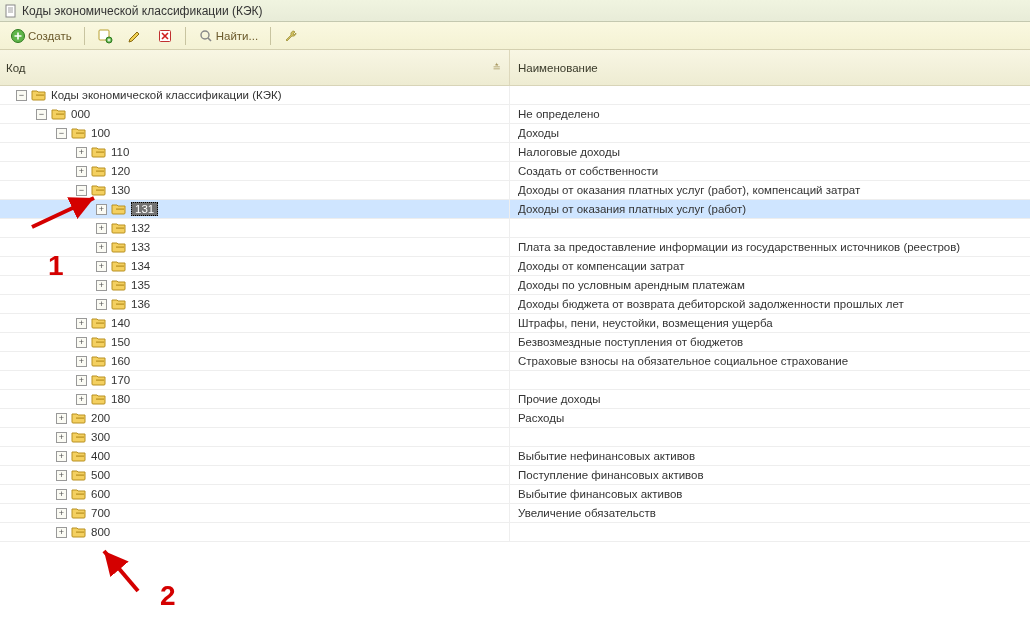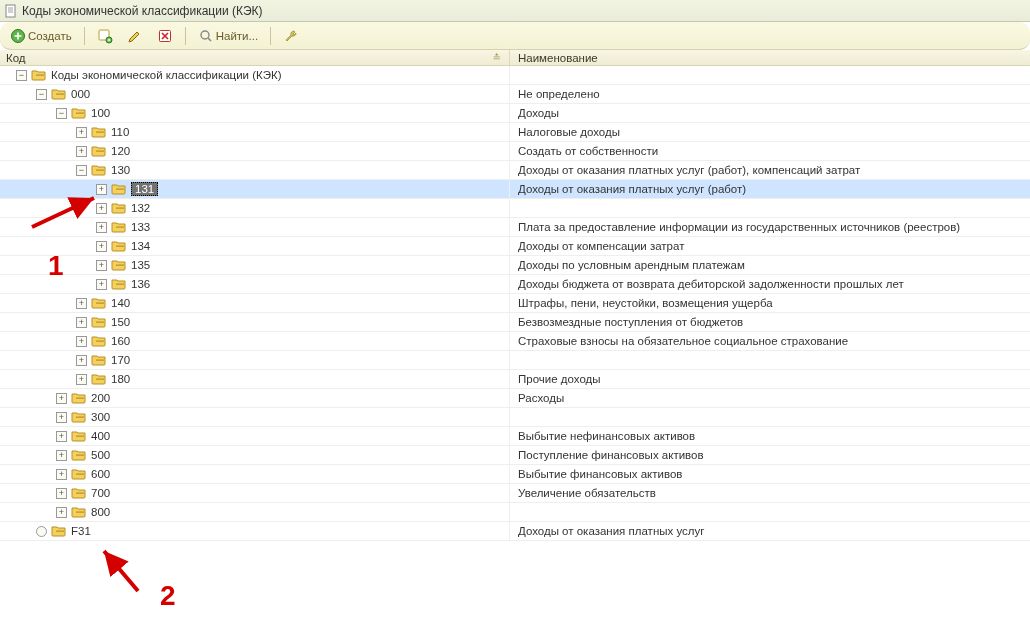--- a/index.html
+++ b/index.html
@@ -27,34 +27,33 @@
     display: inline-flex; align-items: center; justify-content: center;
   }
   .toolbar {
     height: 28px;
     background: linear-gradient(#faf8e0, #f4f2d4);
     border-bottom: 1px solid #d4d0b0;
     display: flex;
     align-items: center;
     padding: 0 6px;
     gap: 6px;
-    border-radius: 11px;
   }
   .tb-btn {
     display: flex;
     align-items: center;
     gap: 2px;
     height: 22px;
     padding: 0 4px;
     border-radius: 3px;
   }
   .tb-sep { width: 1px; height: 18px; background: #c8c4a0; margin: 0 2px; }
   .tb-label { color: #6b5a2c; }
   .headerrow {
-    height: 16px;
+    height: 36px;
     background: linear-gradient(#f8f6e4, #eeecd2);
     border-bottom: 1px solid #d8d4b8;
     display: flex;
     align-items: center;
     font-size: 11.5px;
     color: #3a3a2a;
   }
   .colA { width: 510px; padding-left: 6px; border-right: 1px solid #ddd8bc; display:flex; align-items:center; height:100%; position:relative;}
   .colB { flex: 1; padding-left: 8px; display:flex; align-items:center; height:100%;}
   .sort-ind { position:absolute; right:8px; color:#a89860; font-size:10px;}
@@ -545,36 +544,20 @@
         <span class="exp">+</span>
         <span class="folder-icon">
           <svg class="icon" width="16" height="12" viewBox="0 0 16 12">
             <path d="M1 2h5l1 1h7v7a1 1 0 01-1 1H2a1 1 0 01-1-1z" fill="#f4d060" stroke="#b89020"></path>
             <rect x="5" y="5.5" width="8" height="1.2" fill="#b89020"></rect>
           </svg>
         </span>
         <span class="code">800</span>
       </div>
     </div>
-    <div class="row">
-      <div class="colA">
-        <span class="indent" style="width: 30px;"></span>
-        <span class="exp" style="border-radius: 50%;"></span>
-        <span class="folder-icon">
-          <svg class="icon" width="16" height="12" viewBox="0 0 16 12">
-            <path d="M1 2h5l1 1h7v7a1 1 0 01-1 1H2a1 1 0 01-1-1z" fill="#f4d060" stroke="#b89020"></path>
-            <rect x="5" y="5.5" width="8" height="1.2" fill="#b89020"></rect>
-          </svg>
-        </span>
-        <span class="code">F31</span>
-      </div>
-      <div class="colB">
-        <span>Доходы от оказания платных услуг</span>
-      </div>
-    </div>
   </div>
 
 <svg class="anno" style="left:22px; top:192px;" width="90" height="40">
   <defs>
       <marker id="ah1" markerWidth="8" markerHeight="8" refX="6" refY="3" orient="auto">
         <path d="M0 0L6 3L0 6z" fill="#d40000"></path>
       </marker>
     </defs>
   <path d="M10 35 L72 6" stroke="#d40000" stroke-width="4" marker-end="url(#ah1)"></path>
 </svg>

